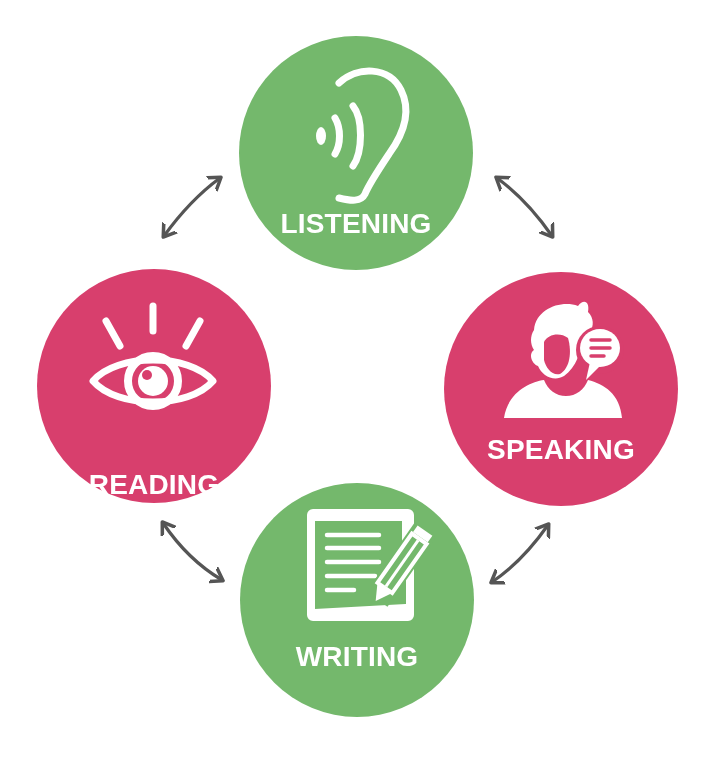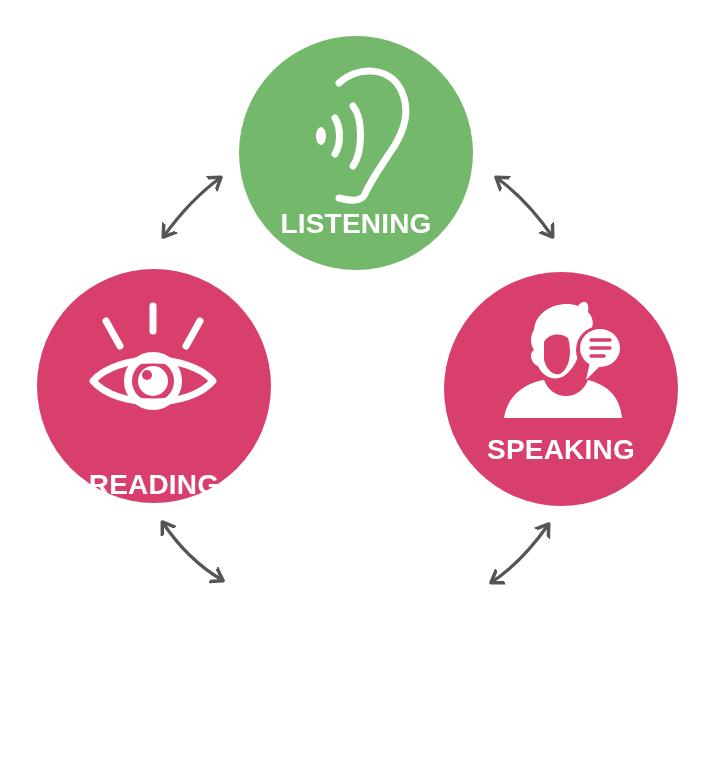--- a/index.html
+++ b/index.html
@@ -124,14 +124,37 @@
       <path d="M146,90 L142,108 L156,94 Z" fill="#ffffff"></path>
       <g stroke="#D83F6D" stroke-width="3.5" stroke-linecap="round">
         <line x1="147" y1="68" x2="166" y2="68"></line>
         <line x1="147" y1="76" x2="166" y2="76"></line>
         <line x1="147" y1="84" x2="160" y2="84"></line>
       </g>
     </svg>
     <div class="label" style="top:162px;">SPEAKING</div>
   </div>
 
+  <div class="node green" style="left:240px; top:483px;">
+    <svg class="icon" viewBox="0 0 234 234">
+
+      <path d="M75,34 L166,34 L166,72 M166,125 L166,130 L75,130 Z" fill="none" stroke="#ffffff" stroke-width="8" stroke-linejoin="round"></path>
+      <rect x="71" y="30" width="99" height="104" rx="2" fill="none" stroke="#ffffff" stroke-width="8"></rect>
+      <g stroke="#ffffff" stroke-width="4.5" stroke-linecap="round">
+        <line x1="87" y1="52" x2="139" y2="52"></line>
+        <line x1="87" y1="65" x2="139" y2="65"></line>
+        <line x1="87" y1="79" x2="139" y2="79"></line>
+        <line x1="87" y1="93" x2="135" y2="93"></line>
+        <line x1="87" y1="107" x2="114" y2="107"></line>
+      </g>
+
+      <g transform="rotate(35 160 85)">
+        <rect x="146" y="40" width="26" height="84" fill="#74B86C"></rect>
+        <rect x="150" y="50" width="18" height="60" fill="none" stroke="#ffffff" stroke-width="4"></rect>
+        <rect x="150" y="40" width="18" height="8" fill="#ffffff"></rect>
+        <line x1="159" y1="52" x2="159" y2="108" stroke="#ffffff" stroke-width="3"></line>
+        <path d="M150,110 L168,110 L159,126 Z" fill="#ffffff"></path>
+      </g>
+    </svg>
+    <div class="label" style="top:158px;">WRITING</div>
+  </div>
 
 </div>
 
 </body></html>

